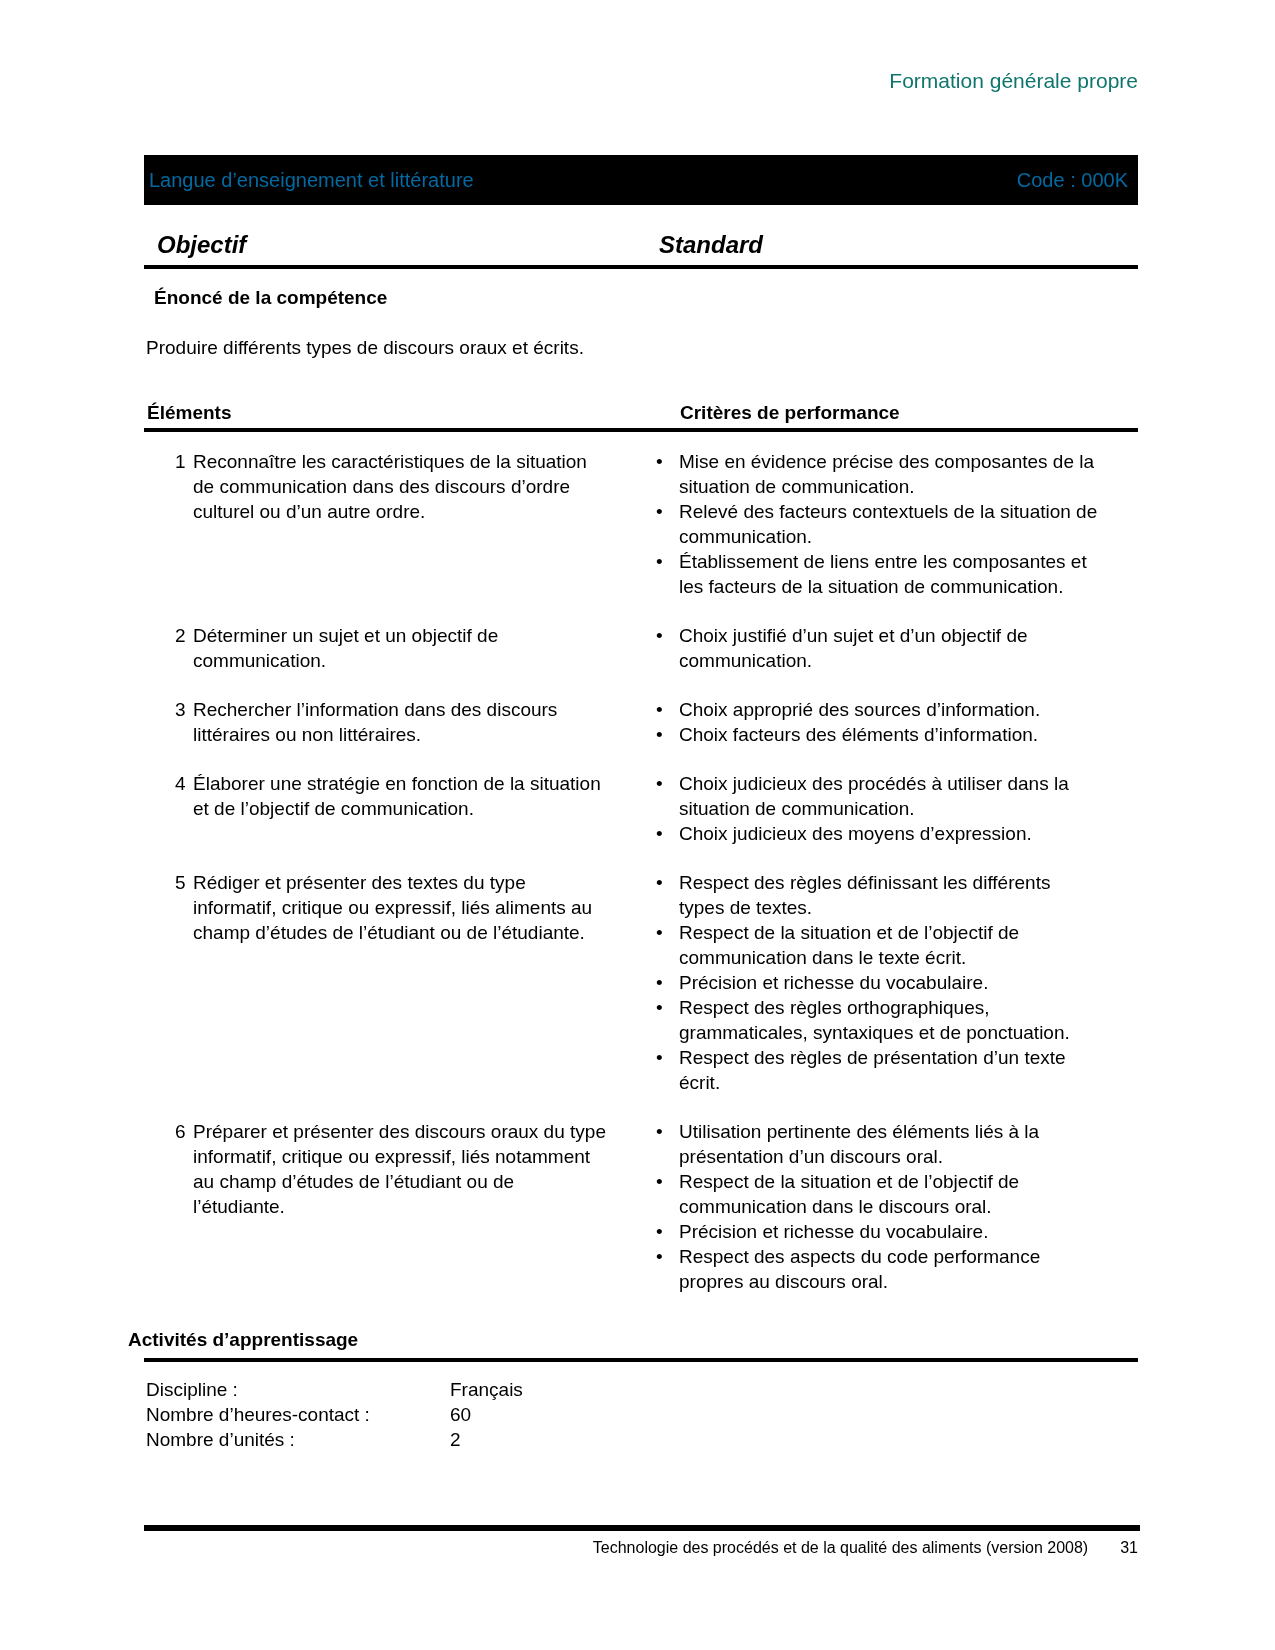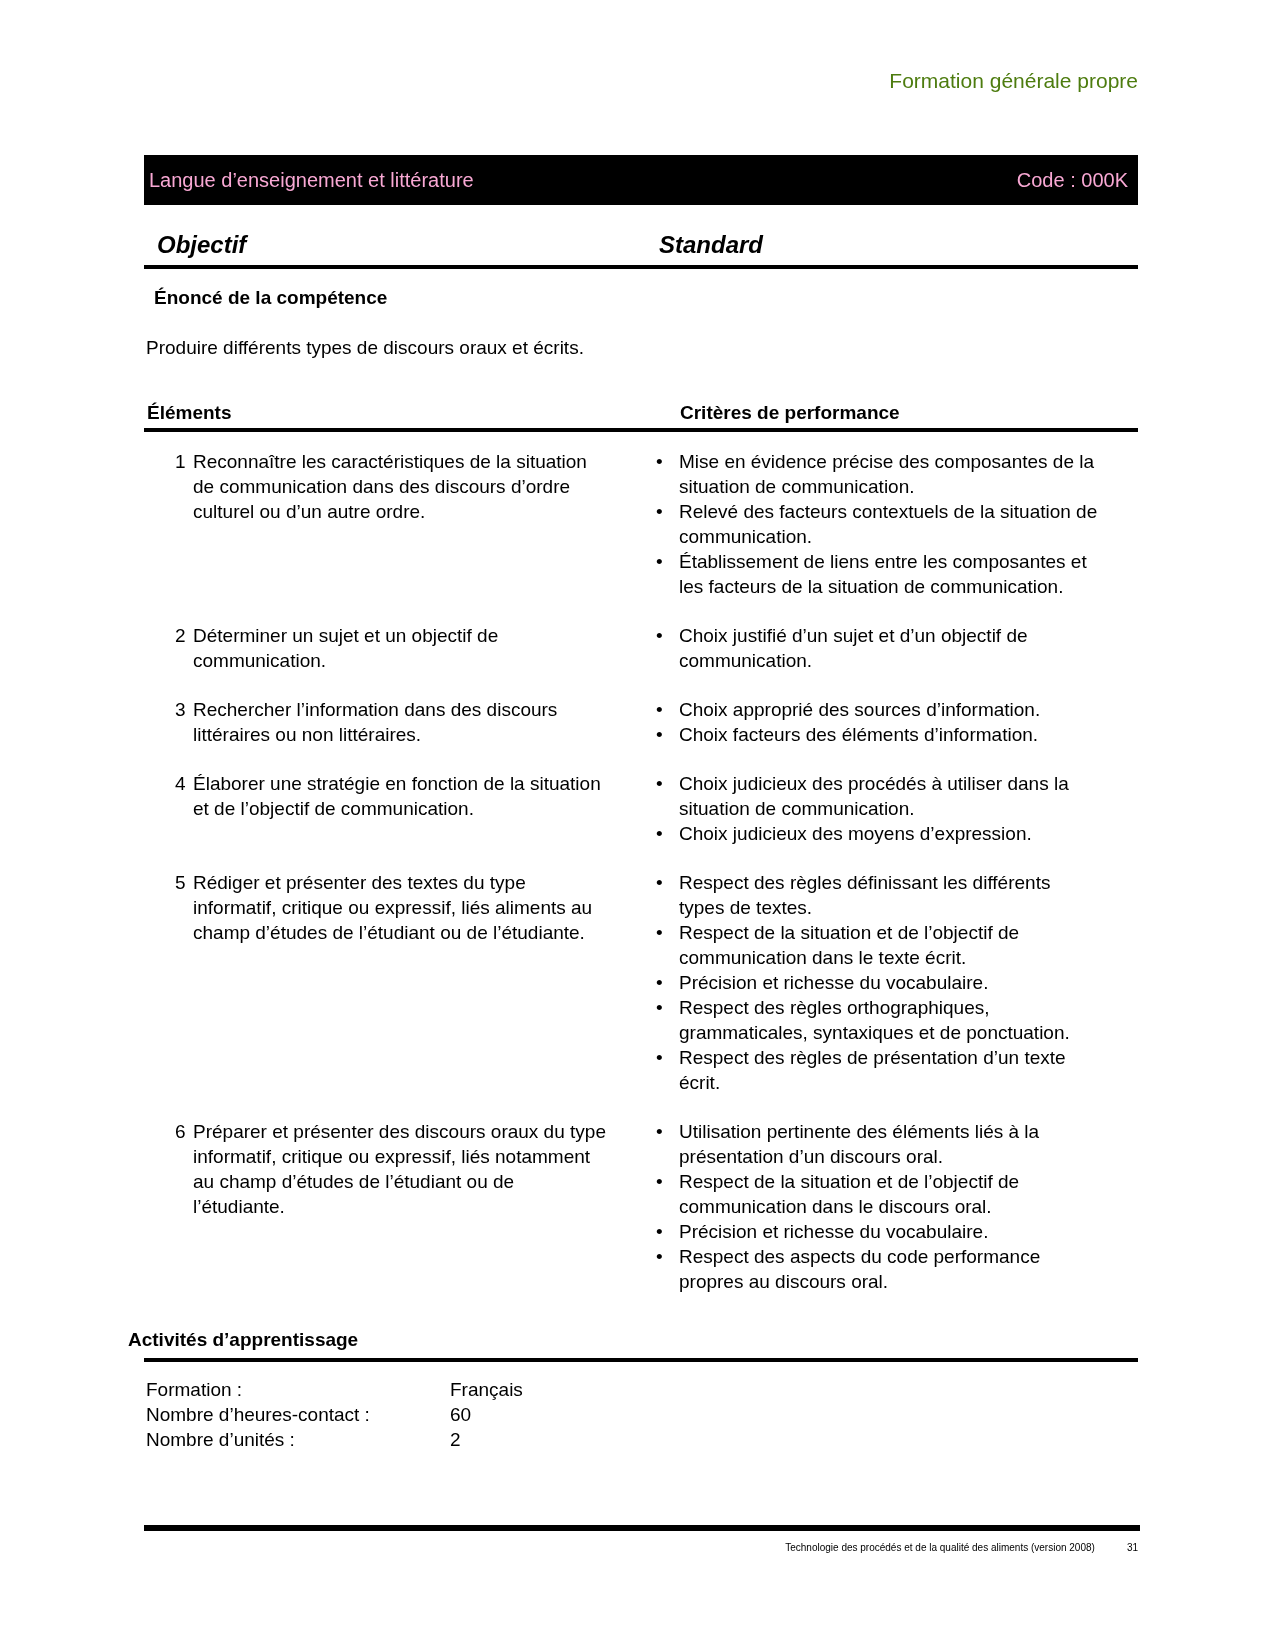--- a/index.html
+++ b/index.html
@@ -3,25 +3,25 @@
 <meta charset="utf-8">
 <style>
   html,body { margin:0; padding:0; background:#e8e8e8; }
   .page {
     position:relative; width:1275px; height:1650px; background:#ffffff;
     font-family:"Liberation Sans", sans-serif; color:#000;
     margin:0 auto; overflow:hidden;
   }
   .formation {
     position:absolute; top:68px; left:144px; width:994px;
-    text-align:right; font-size:21px; line-height:25px; color:#4d7c0f;
+    text-align:right; font-size:21px; line-height:25px; color:#0f766e;
   }
   .titlebar {
     position:absolute; top:155px; left:144px; width:994px; height:50px;
-    background:#000; color:#f9a8d4; font-size:20px;
+    background:#000; color:#0369a1; font-size:20px;
     display:flex; align-items:center; justify-content:space-between;
     padding:0 10px 0 5px; box-sizing:border-box;
   }
   .objstd {
     position:absolute; top:230px; left:144px; width:994px;
     display:grid; grid-template-columns:508px 1fr;
     font-size:24px; line-height:30px; font-weight:bold; font-style:italic;
   }
   .objstd .c1 { padding-left:13px; } .objstd .c2 { padding-left:7px; }
   .hrule { position:absolute; left:144px; width:994px; height:4px; background:#000; }
@@ -44,21 +44,21 @@
   ul.crit li { position:relative; padding-left:27px; width:446px; box-sizing:border-box; }
   ul.crit li .dot { position:absolute; left:4px; top:0; }
   .activites-h { position:absolute; top:1327px; left:128px; }
   .fields {
     position:absolute; top:1377px; left:146px;
     display:grid; grid-template-columns:304px auto; font-size:19px; line-height:25px;
   }
   .pagefooter {
     position:absolute; top:1540px; left:144px; width:994px;
     display:flex; justify-content:flex-end; gap:32px;
-    font-size:10px; line-height:15px;
+    font-size:16px; line-height:15px;
   }
 </style>
 </head>
 <body>
 
 <div class="page">
 
   <div class="formation">Formation générale propre</div>
 
   <div class="titlebar">
@@ -225,21 +225,21 @@
     </li>
   </ul>
       </div>
     </div>
   </div>
 
   <div class="activites-h h19">Activités d’apprentissage</div>
   <div class="hrule rule3"></div>
 
   <div class="fields">
-    <span>Formation :</span>
+    <span>Discipline :</span>
     <span>Français</span>
 
     <span>Nombre d’heures-contact :</span>
     <span>60</span>
 
     <span>Nombre d’unités :</span>
     <span>2</span>
   </div>
 
   <div class="footrule"></div>

